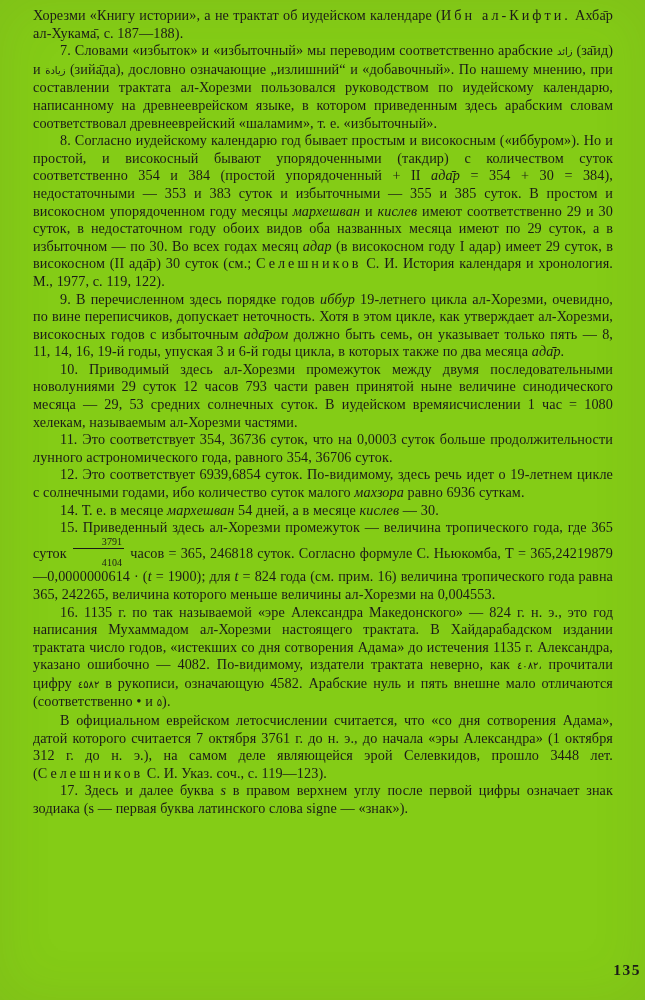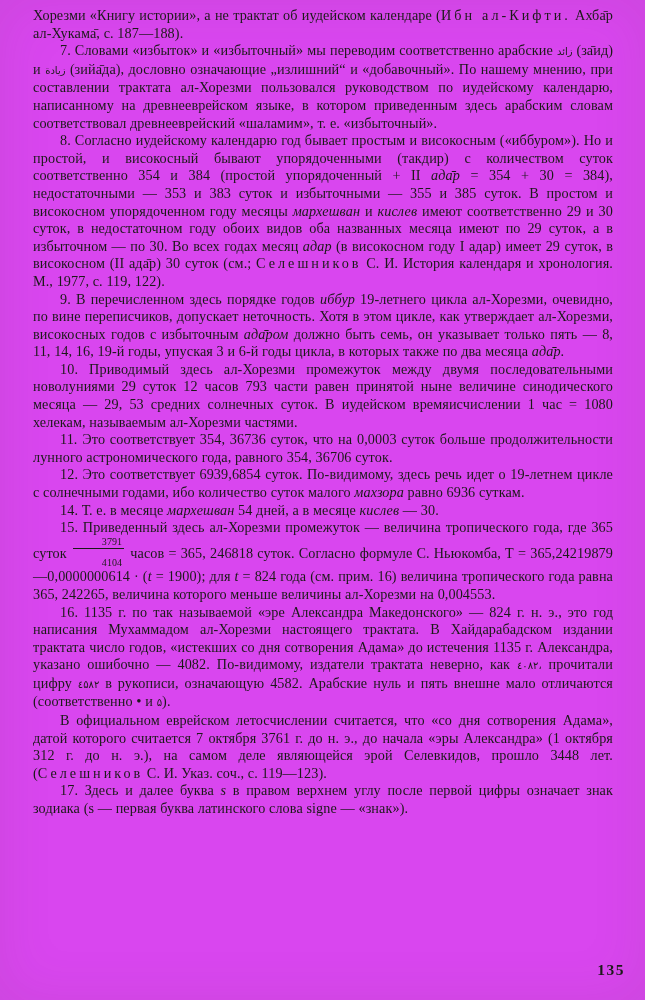--- a/index.html
+++ b/index.html
@@ -1,21 +1,21 @@
 <!DOCTYPE html>
 <html lang="ru"><head>
 <meta charset="utf-8">
 <style>
   html,body{margin:0;padding:0;}
   body{background:#c9c6c0;}
   .page{
     position:relative;
     width:645px;height:1000px;
     margin:0;
-    background:#d946ef;
+    background:#84cc16;
     box-shadow:inset 0 0 55px rgba(90,80,60,0.10);
     font-family:"Liberation Serif","DejaVu Serif",serif;
     color:#1b1a18;
     overflow:hidden;
   }
   .textblock{
     position:absolute;
     left:33px;top:7px;width:580px;
     font-size:14.2px;
     line-height:17.6px;
@@ -35,21 +35,21 @@
     vertical-align:-0.85em;
     text-align:center;
     line-height:1.05;
     font-size:10px;
     margin:0 2px;
   }
   .frac .num{display:block;border-bottom:1.2px solid #1b1a18;padding:0 2px 0.5px 2px;}
   .frac .den{display:block;padding-top:9px;}
   .pagenum{
     position:absolute;
-    right:20px;bottom:21px;
+    right:4px;bottom:21px;
     font-size:15.5px;
     font-weight:bold;
     letter-spacing:1.5px;
   }
 </style>
 </head>
 <body>
 
 <div class="page">
   <div class="textblock" id="textblock">

